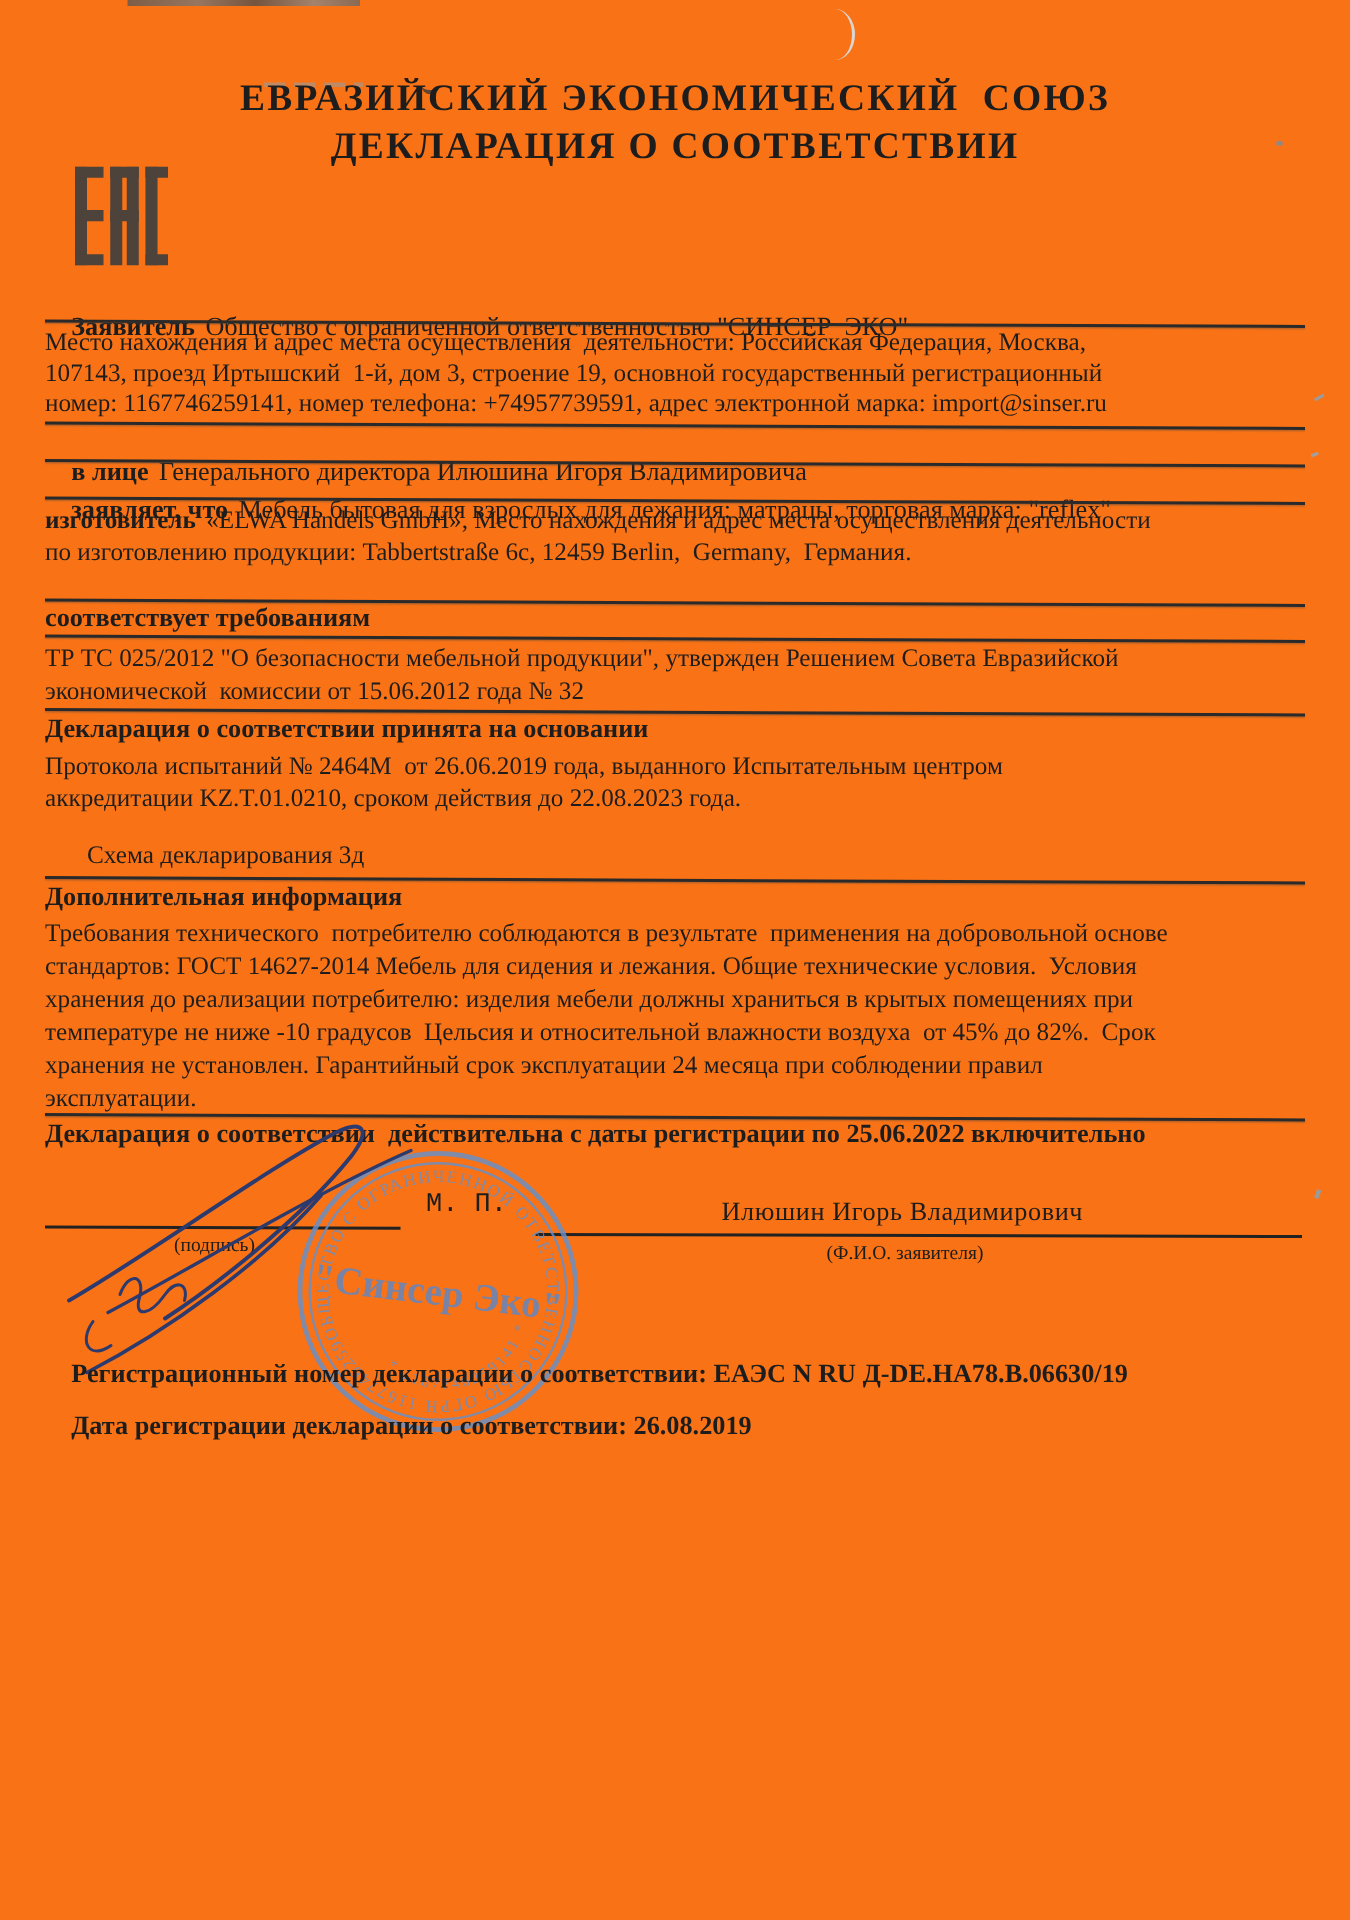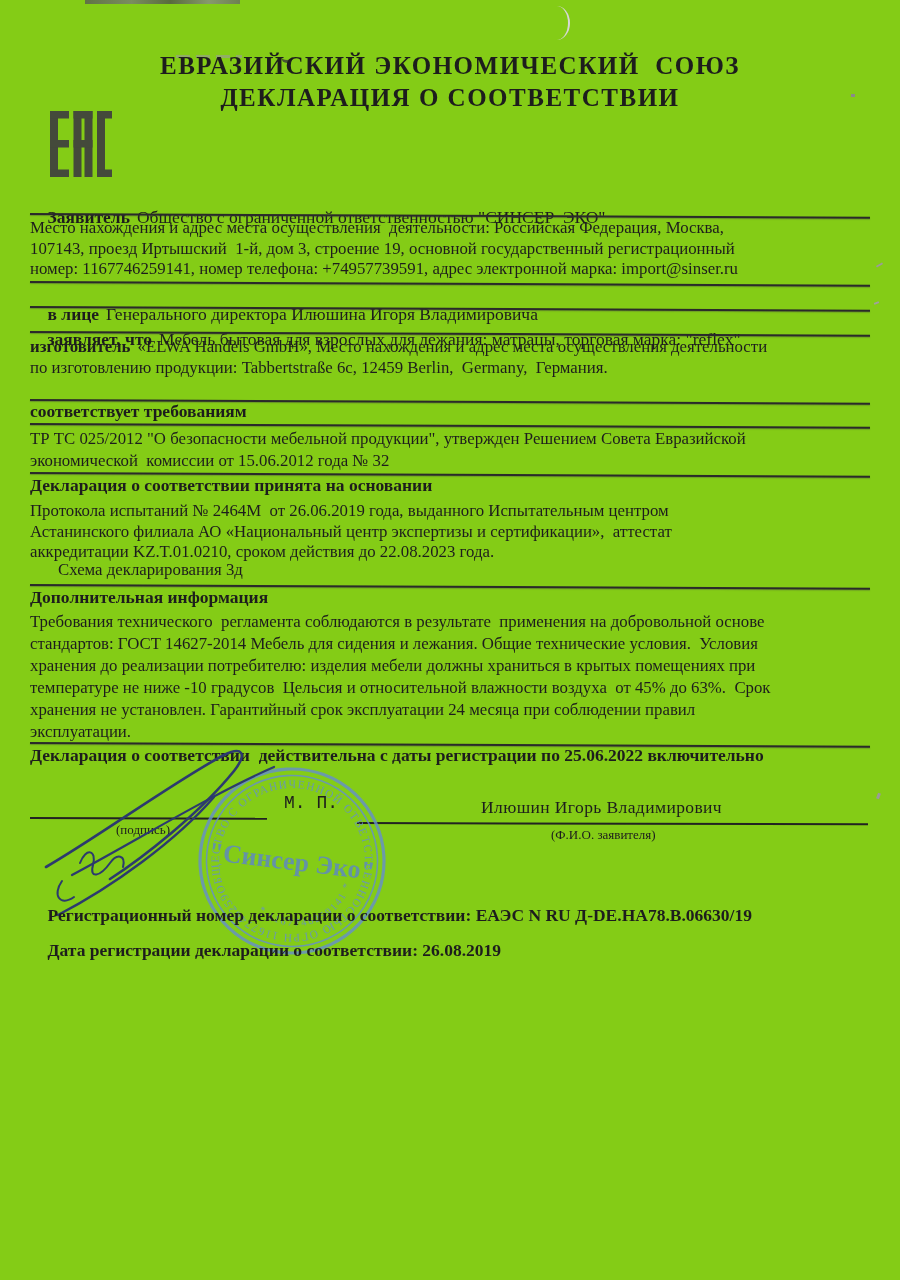--- a/index.html
+++ b/index.html
@@ -1,17 +1,17 @@
 <!DOCTYPE html>
 <html><head>
 <meta charset="utf-8">
 <style>
   html,body{margin:0;padding:0;background:#e8e8e8;}
   .page{
-    position:relative;width:900px;height:1280px;background:#84cc16;
+    position:relative;width:900px;height:1280px;background:#f97316;
     font-family:"Liberation Serif",serif;color:#1d1d1d;overflow:hidden;
   }
   .abs{position:absolute;}
   .row{position:absolute;left:30px;white-space:pre;font-size:17.5px;line-height:20px;}
   .lbl{font-weight:bold;margin-right:7px;}
   .para{position:absolute;left:30px;}
   .ln{white-space:pre;font-size:16.8px;}
   .lh20 .ln{line-height:20.5px;font-family:Liberation Serif, serif;}
   .lh21 .ln{line-height:21px;}
   .lh22 .ln{line-height:22px;}
@@ -95,32 +95,31 @@
 
   <div class="para lh22" style="top:428px;">
     <div class="ln">ТР ТС 025/2012 "О безопасности мебельной продукции", утвержден Решением Совета Евразийской</div>
     <div class="ln">экономической  комиссии от 15.06.2012 года № 32</div>
   </div>
   <div class="rule" style="top:472px;"></div>
 
   <div class="row bold" style="top:475px;">Декларация о соответствии принята на основании</div>
   <div class="para lh20" style="top:501px;">
     <div class="ln">Протокола испытаний № 2464М  от 26.06.2019 года, выданного Испытательным центром</div>
-    <div class="ln">Астанинского филиала АО «Национальный центр экспертизы и сертификации»,  аттестат</div>
     <div class="ln">аккредитации KZ.T.01.0210, сроком действия до 22.08.2023 года.</div>
   </div>
   <div class="row" style="top:560px;font-size:16.8px;margin-left:28px;">Схема декларирования 3д</div>
   <div class="rule" style="top:584px;"></div>
 
   <div class="row bold" style="top:587px;">Дополнительная информация</div>
   <div class="para lh218" style="top:611px;">
-    <div class="ln">Требования технического  регламента соблюдаются в результате  применения на добровольной основе</div>
+    <div class="ln">Требования технического  потребителю соблюдаются в результате  применения на добровольной основе</div>
     <div class="ln">стандартов: ГОСТ 14627-2014 Мебель для сидения и лежания. Общие технические условия.  Условия</div>
     <div class="ln">хранения до реализации потребителю: изделия мебели должны храниться в крытых помещениях при</div>
-    <div class="ln">температуре не ниже -10 градусов  Цельсия и относительной влажности воздуха  от 45% до 63%.  Срок</div>
+    <div class="ln">температуре не ниже -10 градусов  Цельсия и относительной влажности воздуха  от 45% до 82%.  Срок</div>
     <div class="ln">хранения не установлен. Гарантийный срок эксплуатации 24 месяца при соблюдении правил</div>
     <div class="ln">эксплуатации.</div>
   </div>
   <div class="rule" style="top:742px;"></div>
 
   <div class="row bold" style="top:745px;">Декларация о соответствии  действительна с даты регистрации по 25.06.2022 включительно</div>
 
   <svg class="stamp-svg" style="left:192px;top:761px;" width="200" height="200" viewBox="-100 -100 200 200">
     <g opacity="0.82">
       <g transform="rotate(-25)">

